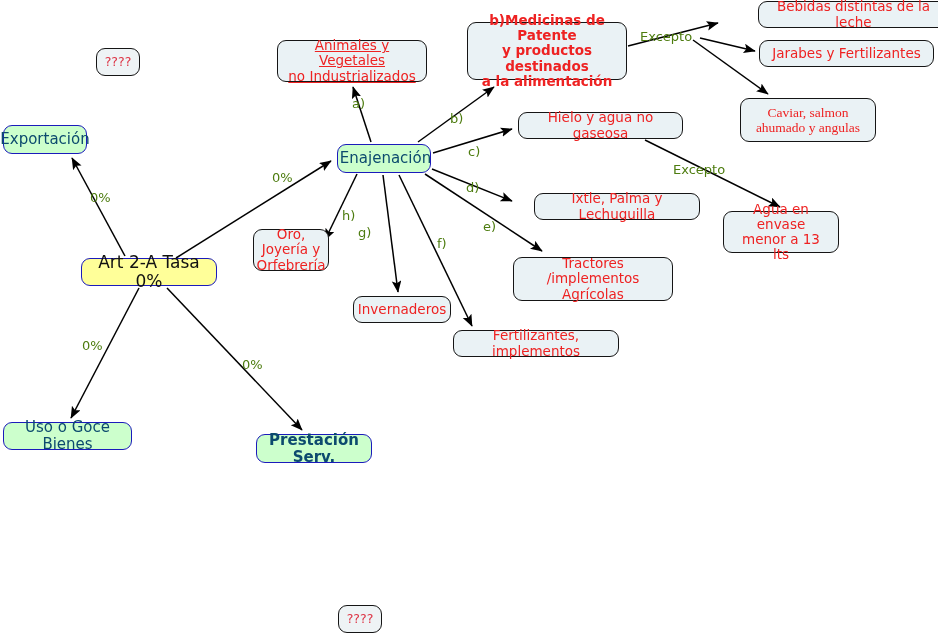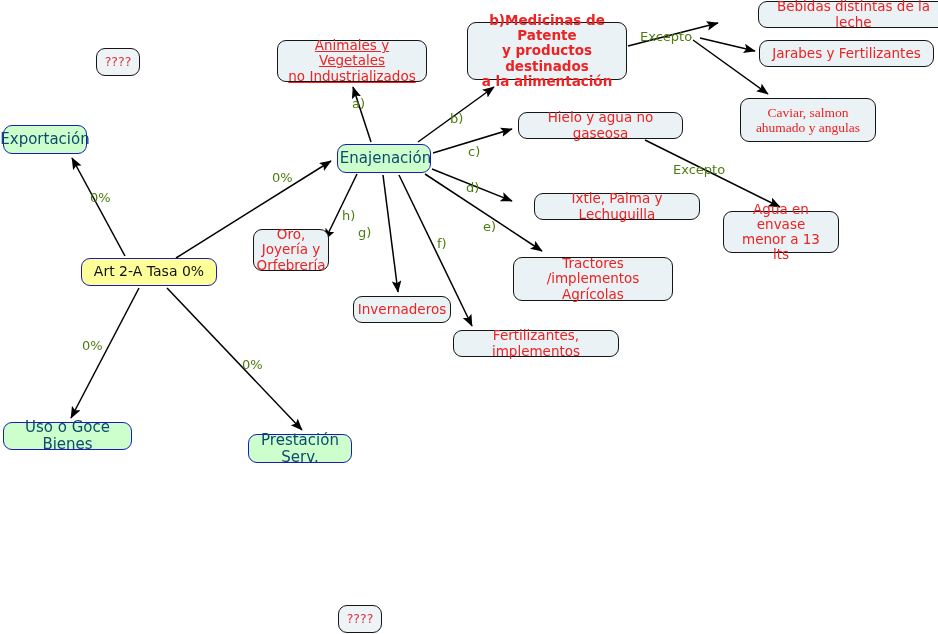--- a/index.html
+++ b/index.html
@@ -51,21 +51,21 @@
     background: #ccffcc;
     border: 1.6px solid #1b1bbb;
     color: #0c4a6e;
     font-size: 15px;
   }
   
   .node.root {
     background: #ffff99;
     border: 1.8px solid #1b1bbb;
     color: #111111;
-    font-size: 14px;
+    font-size: 17px;
   }
   .node.qmark {
     background: #eef3f5;
     border: 1.4px solid #151515;
     color: #dd3344;
     font-size: 12.5px;
   }
   .edge-label {
     position: absolute;
     color: #4d7c0f;
@@ -125,21 +125,21 @@
       <div class="node plain" style="left: 723px; top: 211px; width: 116px; height: 42px;">Agua en envase
 menor a 13 lts</div>
       <div class="node root" style="left: 81px; top: 258px; width: 136px; height: 28px;">Art 2-A Tasa 0%</div>
       <div class="node plain" style="left: 253px; top: 229px; width: 76px; height: 42px;">Oro, Joyería y
 Orfebrería</div>
       <div class="node plain" style="left: 513px; top: 257px; width: 160px; height: 44px;">Tractores /implementos
 Agrícolas</div>
       <div class="node plain" style="left: 353px; top: 296px; width: 98px; height: 27px;">Invernaderos</div>
       <div class="node plain" style="left: 453px; top: 330px; width: 166px; height: 27px;">Fertilizantes, implementos</div>
       <div class="node green" style="left: 3px; top: 422px; width: 129px; height: 28px;">Uso o Goce Bienes</div>
-      <div class="node green" style="left: 248px; top: 434px; width: 104px; height: 29px;">Prestación Serv.</div>
+      <div class="node green" style="left: 256px; top: 434px; width: 116px; height: 29px; font-weight: bold;">Prestación Serv.</div>
       <div class="node qmark" style="left: 338px; top: 605px; width: 44px; height: 28px;">????</div>
     </div>
   <div id="label-layer">
       <div class="edge-label" style="left: 90px; top: 190px;">0%</div>
       <div class="edge-label" style="left: 272px; top: 170px;">0%</div>
       <div class="edge-label" style="left: 82px; top: 338px;">0%</div>
       <div class="edge-label" style="left: 242px; top: 357px;">0%</div>
       <div class="edge-label" style="left: 352px; top: 96px;">a)</div>
       <div class="edge-label" style="left: 450px; top: 111px;">b)</div>
       <div class="edge-label" style="left: 468px; top: 144px;">c)</div>

